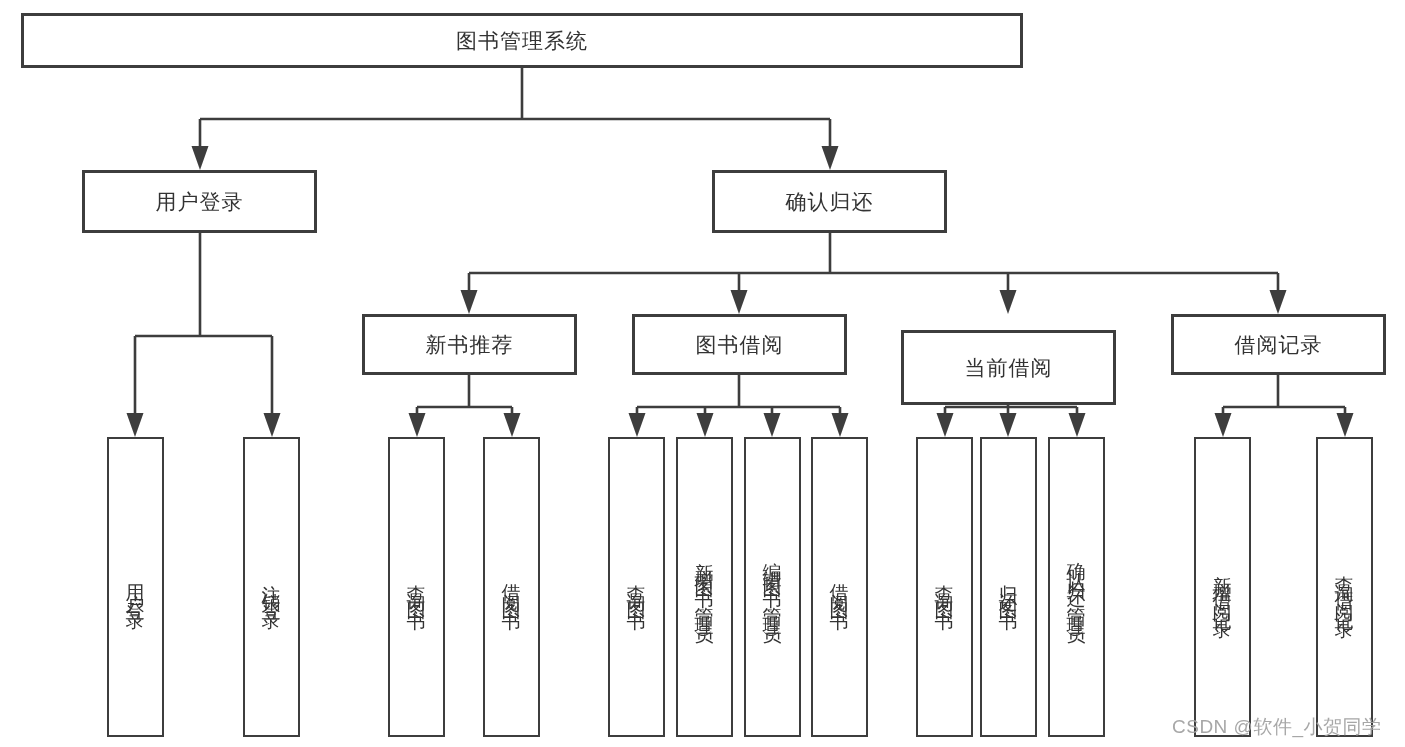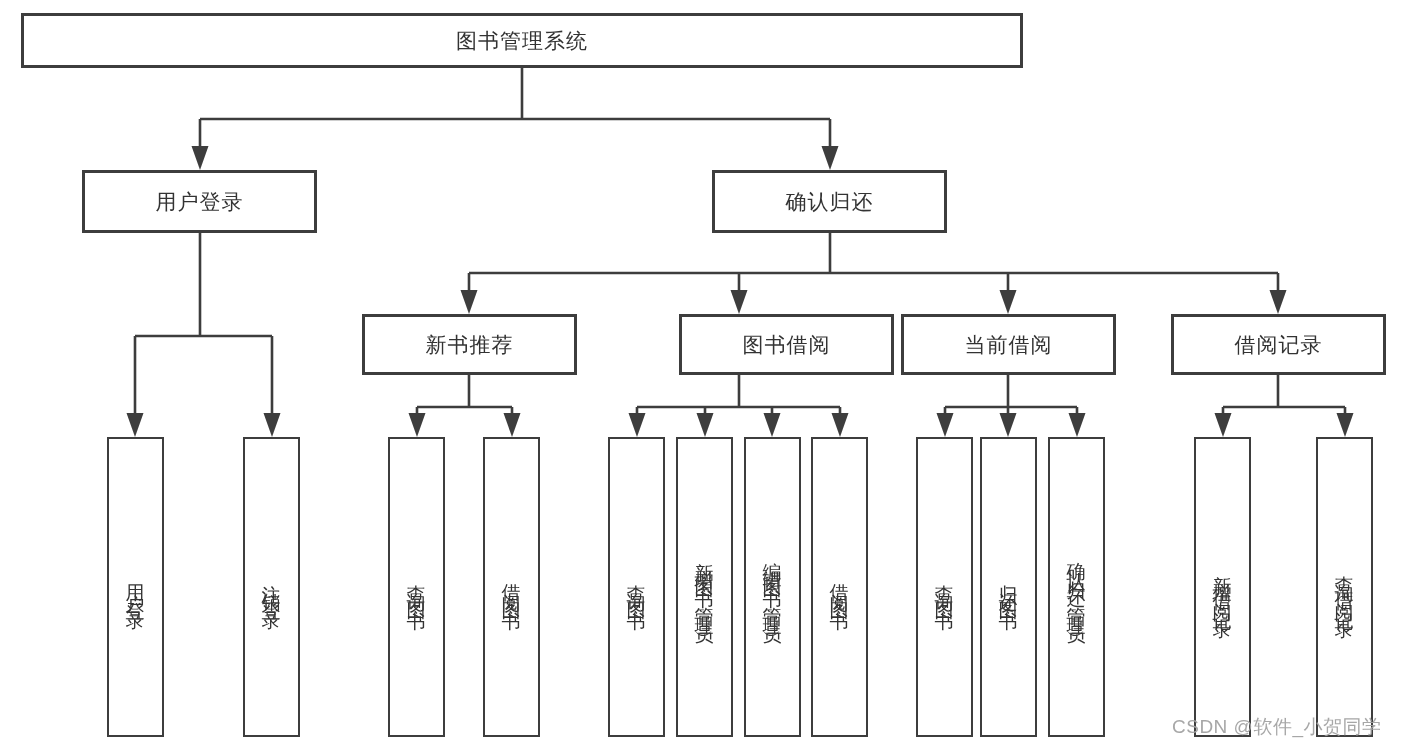--- a/index.html
+++ b/index.html
@@ -117,24 +117,24 @@
   <div class="node" style="left:82px; top:170px; width:235px; height:63px;">
     <span>用户登录</span>
   </div>
   <div class="node" style="left:712px; top:170px; width:235px; height:63px;">
     <span>确认归还</span>
   </div>
 
   <div class="node" style="left:362px; top:314px; width:215px; height:61px;justify-content:center;">
     <span>新书推荐</span>
   </div>
-  <div class="node" style="left:632px; top:314px; width:215px; height:61px;margin-left:47px;">
+  <div class="node" style="left:632px; top:314px; width:215px; height:61px;">
     <span>图书借阅</span>
   </div>
-  <div class="node" style="left:901px; top:314px; width:215px; height:61px;">
+  <div class="node" style="left:901px; top:330px; width:215px; height:75px;">
     <span>当前借阅</span>
   </div>
   <div class="node" style="left:1171px; top:314px; width:215px; height:61px;">
     <span>借阅记录</span>
   </div>
 
   <div class="node leaf" style="left:107px;">
     <span class="vtext">用户登录</span>
   </div>
   <div class="node leaf" style="left:243px;">

